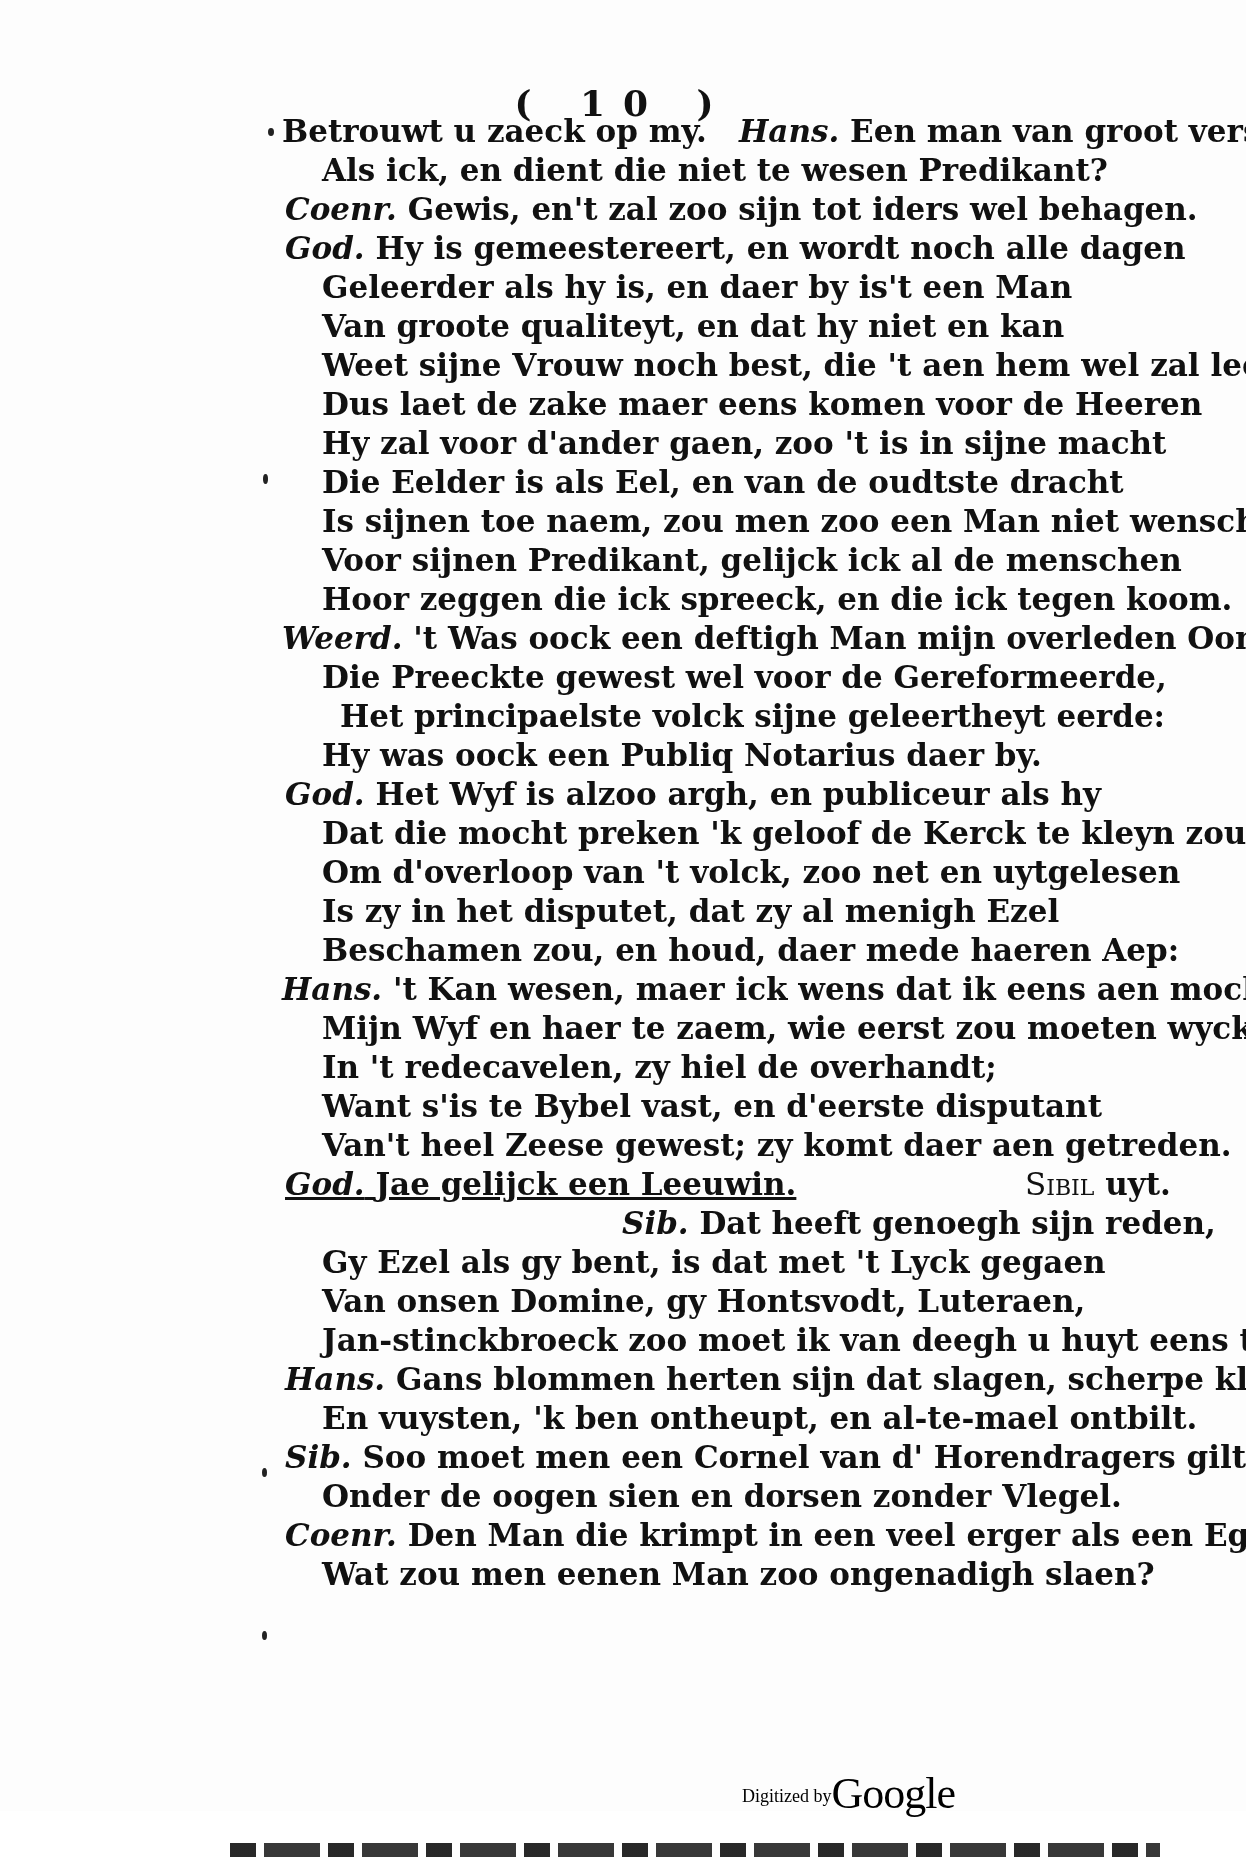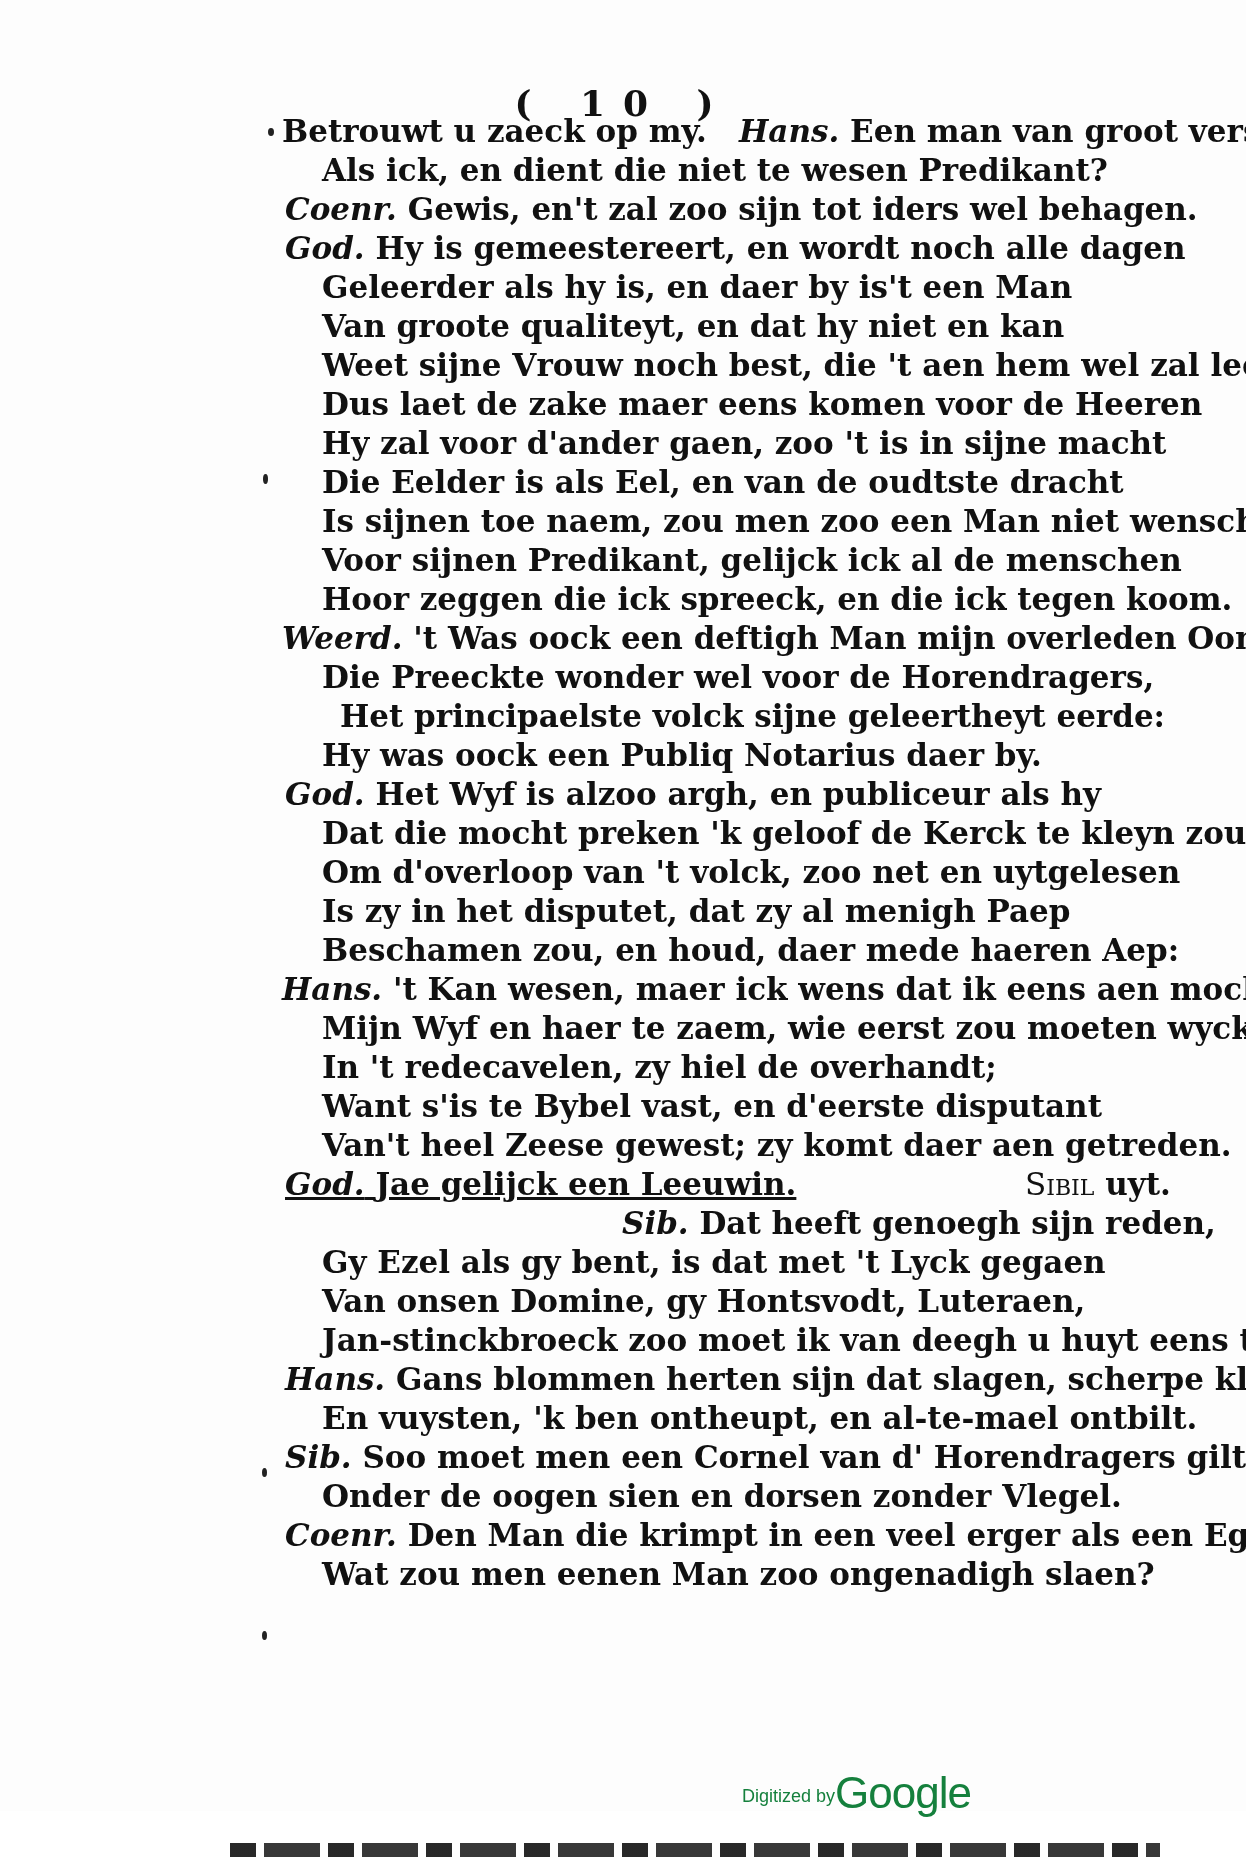--- a/index.html
+++ b/index.html
@@ -17,21 +17,21 @@
     .line {
       position: absolute; white-space: nowrap;
       font-size: 31px; line-height: 38px; font-weight: bold;
       transform-origin: left center;
     }
     .speaker { font-style: italic; font-weight: bold; }
     .stage { font-variant: small-caps; font-weight: normal; }
     .stage-italic { }
     .google {
       position: absolute; left: 742px; top: 1768px;
-      font-family: Liberation Sans, sans-serif; color: #15803d;
+      font-family: Liberation Serif, serif; color: #000000;
     }
     .google .small { font-size: 18px; vertical-align: 6px; }
     .google .big { font-size: 44px; letter-spacing: -1px; }
     .edge {
       position: absolute; left: 230px; top: 1843px; width: 930px; height: 14px;
       background: repeating-linear-gradient(90deg, #111 0 26px, #fff 26px 34px, #222 34px 90px, #fff 90px 98px);
       opacity: 0.9;
     }
     .speck { position: absolute; background: #222; border-radius: 50%; }
   </style>
@@ -53,27 +53,27 @@
     <div class="line" style="left:322px;top:268px;"><span>Geleerder als hy is, en daer by is't een Man</span></div>
     <div class="line" style="left:322px;top:307px;"><span>Van groote qualiteyt, en dat hy niet en kan</span></div>
     <div class="line" style="left:322px;top:346px;"><span>Weet sijne Vrouw noch best, die 't aen hem wel zal leeren</span></div>
     <div class="line" style="left:322px;top:385px;"><span>Dus laet de zake maer eens komen voor de Heeren</span></div>
     <div class="line" style="left:322px;top:424px;"><span>Hy zal voor d'ander gaen, zoo 't is in sijne macht</span></div>
     <div class="line" style="left:322px;top:463px;"><span>Die Eelder is als Eel, en van de oudtste dracht</span></div>
     <div class="line" style="left:322px;top:502px;"><span>Is sijnen toe naem, zou men zoo een Man niet wenschen</span></div>
     <div class="line" style="left:322px;top:541px;"><span>Voor sijnen Predikant, gelijck ick al de menschen</span></div>
     <div class="line" style="left:322px;top:580px;"><span>Hoor zeggen die ick spreeck, en die ick tegen koom.</span></div>
     <div class="line" style="left:282px;top:619px;"><span class="speaker">Weerd.</span> <span>'t Was oock een deftigh Man mijn overleden Oom,</span></div>
-    <div class="line" style="left:322px;top:658px;"><span>Die Preeckte wonder wel voor de Horendragers,</span></div>
+    <div class="line" style="left:322px;top:658px;"><span>Die Preeckte gewest wel voor de Gereformeerde,</span></div>
     <div class="line" style="left:340px;top:697px;"><span>Het principaelste volck sijne geleertheyt eerde:</span></div>
     <div class="line" style="left:322px;top:736px;"><span>Hy was oock een Publiq Notarius daer by.</span></div>
     <div class="line" style="left:285px;top:775px;"><span class="speaker">God.</span> <span>Het Wyf is alzoo argh, en publiceur als hy</span></div>
     <div class="line" style="left:322px;top:814px;"><span>Dat die mocht preken 'k geloof de Kerck te kleyn zou wesen</span></div>
     <div class="line" style="left:322px;top:853px;"><span>Om d'overloop van 't volck, zoo net en uytgelesen</span></div>
-    <div class="line" style="left:322px;top:892px;"><span>Is zy in het disputet, dat zy al menigh Paep</span></div>
+    <div class="line" style="left:322px;top:892px;"><span>Is zy in het disputet, dat zy al menigh Ezel</span></div>
     <div class="line" style="left:322px;top:931px;"><span>Beschamen zou, en houd, daer mede haeren Aep:</span></div>
     <div class="line" style="left:282px;top:970px;"><span class="speaker">Hans.</span> <span>'t Kan wesen, maer ick wens dat ik eens aen mocht kyken</span></div>
     <div class="line" style="left:322px;top:1009px;"><span>Mijn Wyf en haer te zaem, wie eerst zou moeten wycken</span></div>
     <div class="line" style="left:322px;top:1048px;"><span>In 't redecavelen, zy hiel de overhandt;</span></div>
     <div class="line" style="left:322px;top:1087px;"><span>Want s'is te Bybel vast, en d'eerste disputant</span></div>
     <div class="line" style="left:322px;top:1126px;"><span>Van't heel Zeese gewest; zy komt daer aen getreden.</span></div>
     <div class="line" style="left:285px;top:1165px;text-decoration:underline;"><span class="speaker">God.</span> <span>Jae gelijck een Leeuwin.</span></div>
     <div class="line" style="left:1025px;top:1165px;"><span class="stage">Sibil</span> <span class="stage-italic">uyt.</span></div>
     <div class="line" style="left:622px;top:1204px;"><span class="speaker">Sib.</span> <span>Dat heeft genoegh sijn reden,</span></div>
     <div class="line" style="left:322px;top:1243px;"><span>Gy Ezel als gy bent, is dat met 't Lyck gegaen</span></div>

